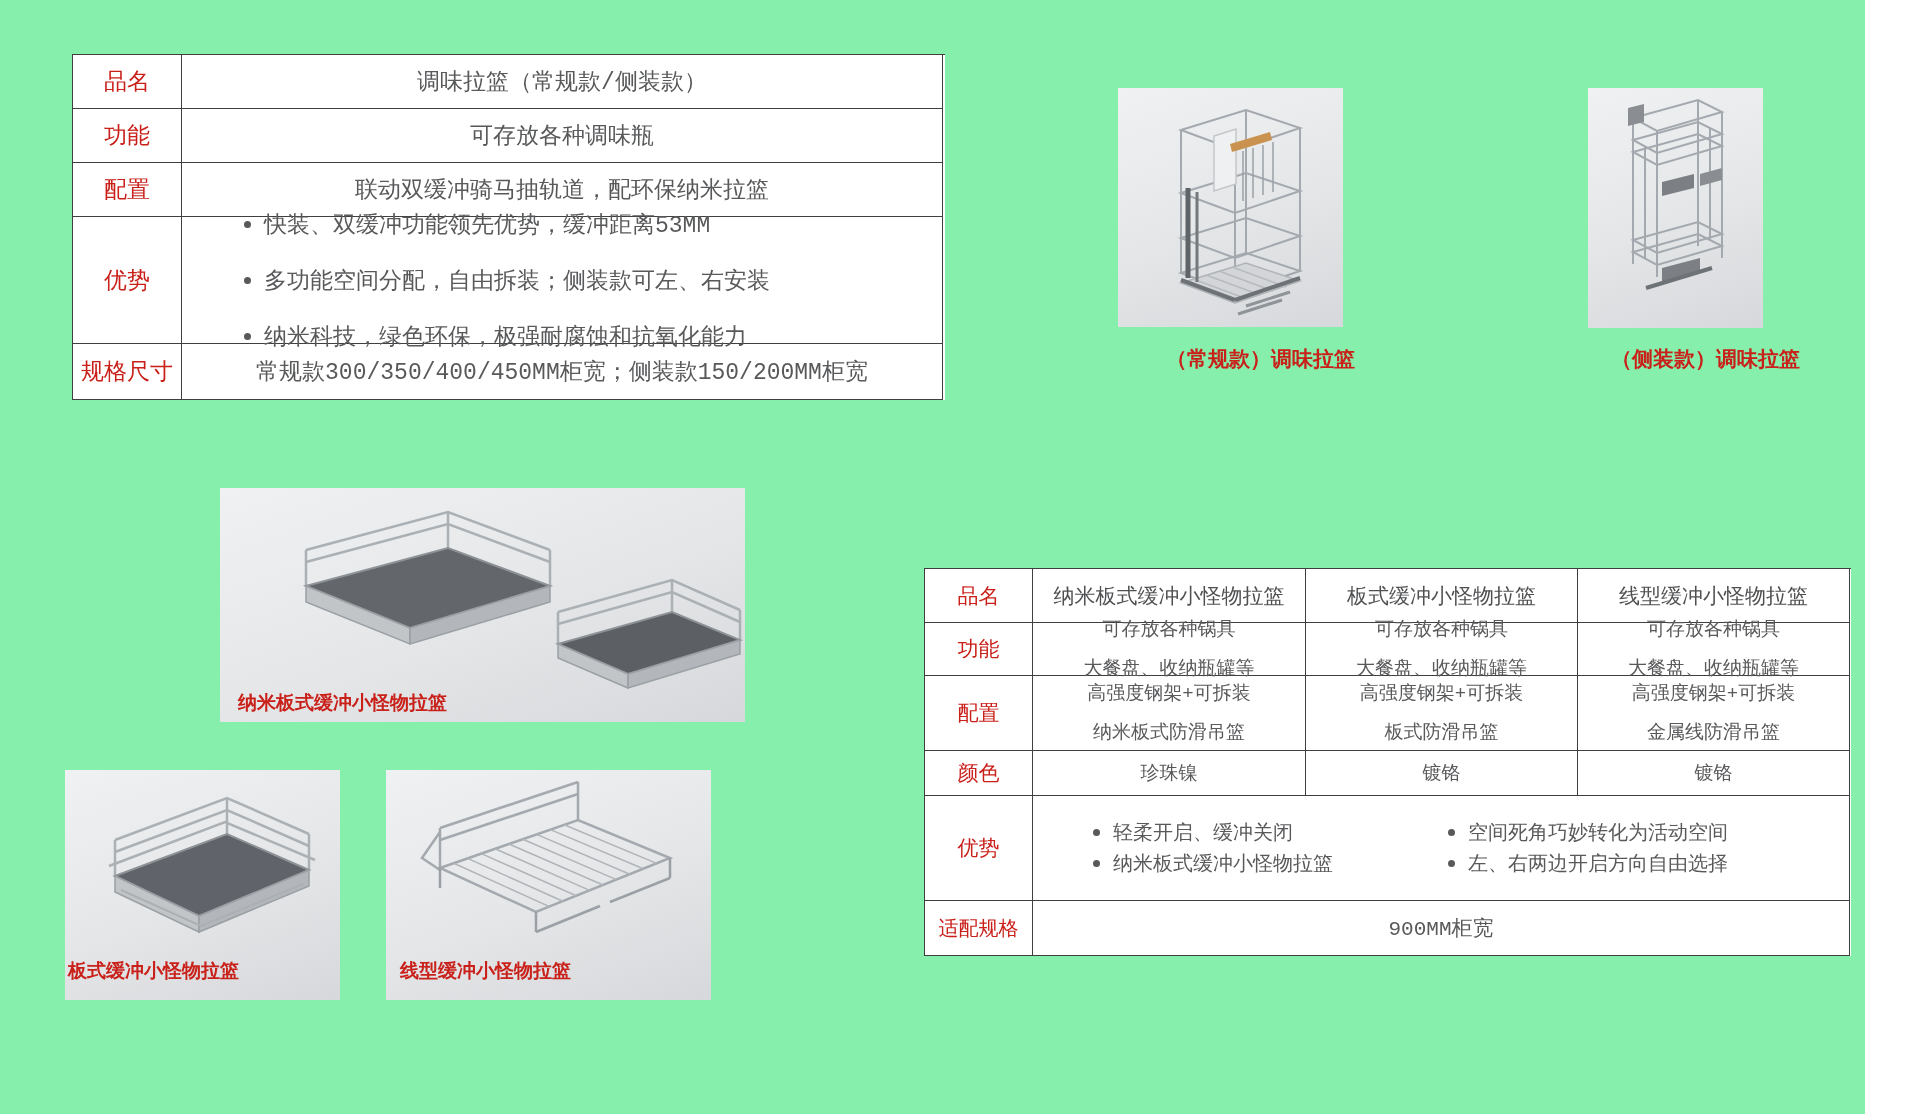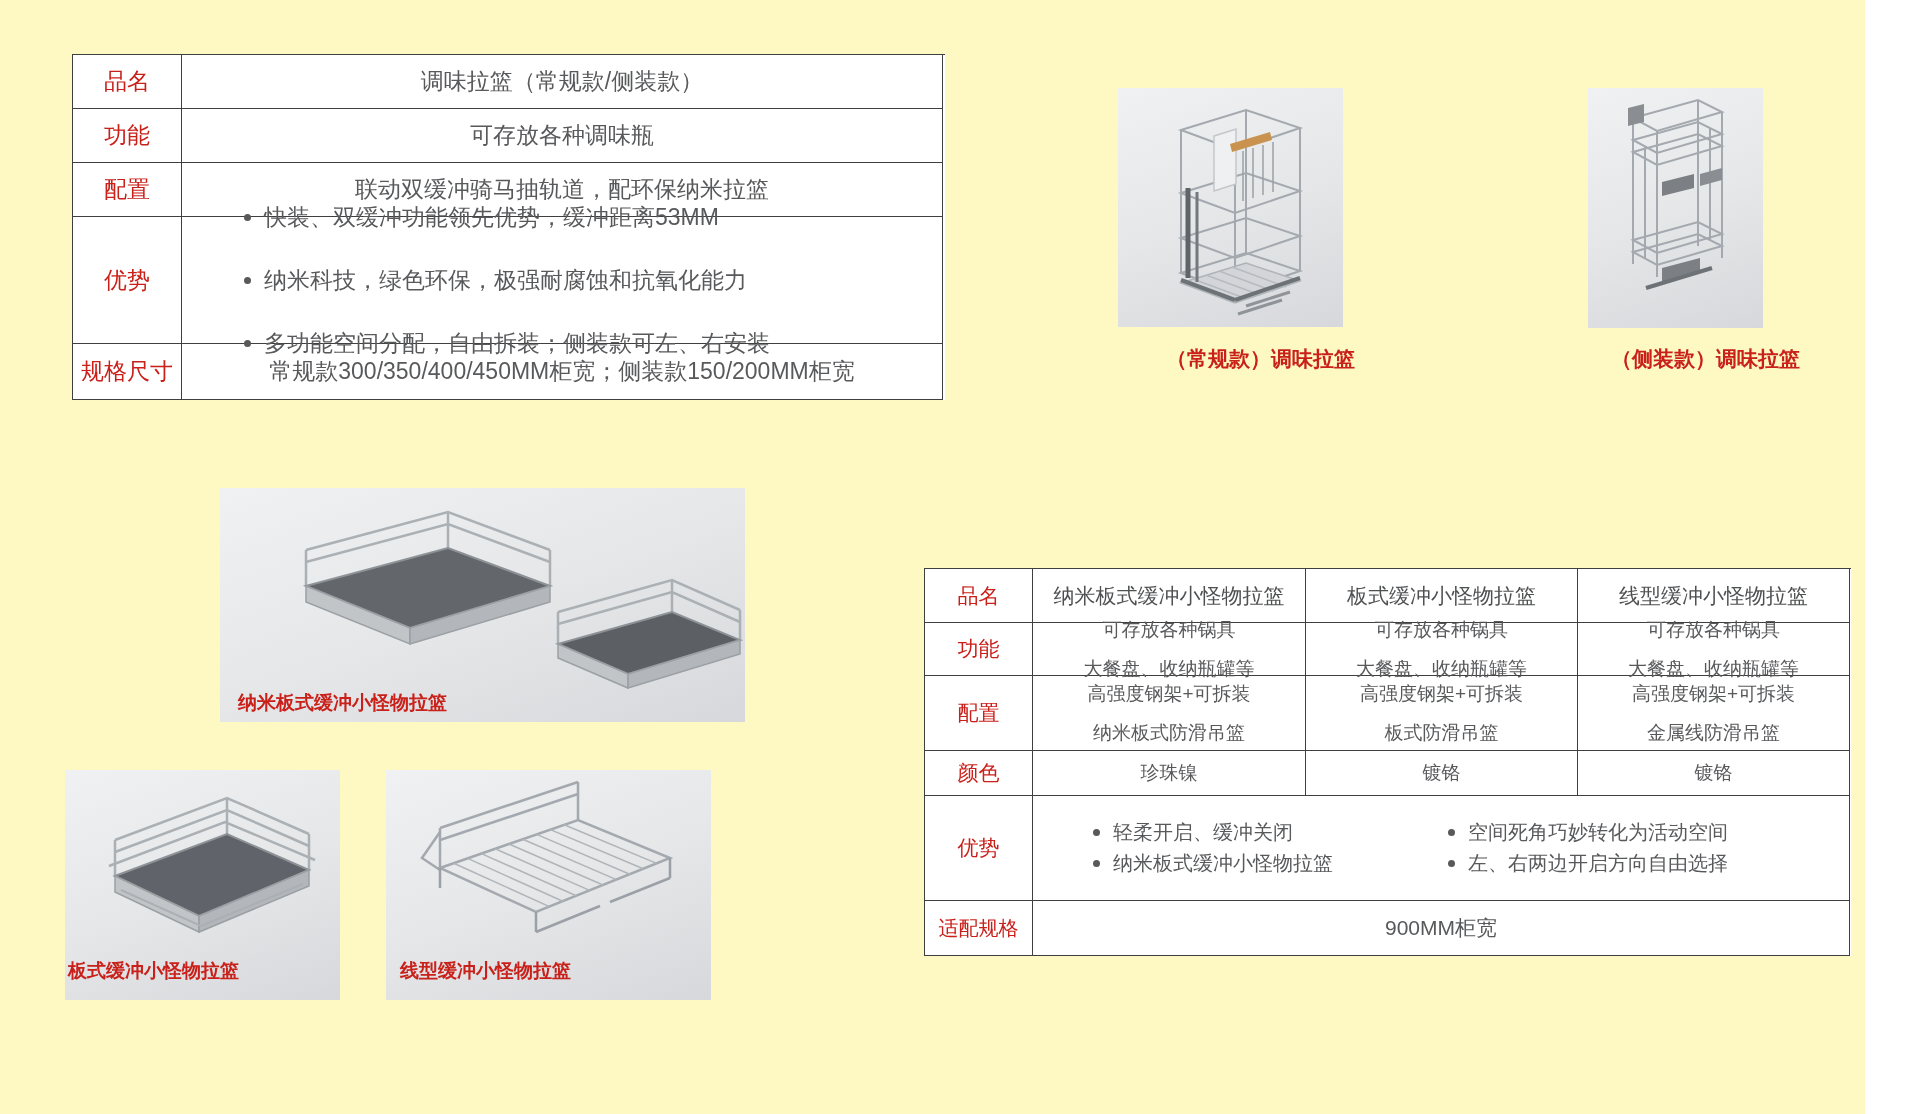--- a/index.html
+++ b/index.html
@@ -1,25 +1,25 @@
 <!DOCTYPE html>
 <html><head>
 <meta charset="utf-8">
 <style>
   html,body{margin:0;padding:0;background:#fff;}
-  .canvas{position:relative;width:1865px;height:1114px;background:#fef9c3;overflow:hidden;
-          font-family:Liberation Sans, sans-serif;color:#58595b;}
+  .canvas{position:relative;width:1865px;height:1114px;background:#86efac;overflow:hidden;
+          font-family:Liberation Mono, monospace;color:#58595b;}
   
   .t{position:absolute;display:grid;border-top:1px solid #3f3f3f;border-left:1px solid #3f3f3f;background:#fff;}
   .c{border-right:1px solid #3f3f3f;border-bottom:1px solid #3f3f3f;display:flex;align-items:center;
      justify-content:center;text-align:center;color:#58595b;box-sizing:border-box;}
   .lab{color:#c9201a;}
   
   .t1{left:72px;top:54px;width:872px;grid-template-columns:109px 761px;grid-template-rows:54px 54px 54px 127px 56px;font-size:23px;}
-  .t1 .adv{flex-direction:column;align-items:flex-start;justify-content:center;gap:32px;padding-left:62px;}
+  .t1 .adv{flex-direction:column;align-items:flex-start;justify-content:center;gap:25px;padding-left:62px;}
   .bullet{display:flex;align-items:center;gap:13px;}
   .dot{width:7px;height:7px;border-radius:50%;background:#58595b;flex:none;}
   
   .t2{left:924px;top:568px;width:926px;grid-template-columns:108px 273px 272px 272px;
       grid-template-rows:54px 53px 75px 45px 105px 55px;font-size:19px;}
   .t2 .hd{font-size:21px;color:#4f5052;}
   .t2 .lab{font-size:21px;}
   .t2 .lab.small{font-size:20px;}
   .two{flex-direction:column;gap:15px;line-height:24px;}
   .merge{grid-column:2/5;position:relative;}
@@ -52,25 +52,25 @@
     <div class="c">联动双缓冲骑马抽轨道，配环保纳米拉篮</div>
 
     <div class="c lab">优势</div>
     <div class="c adv">
       <div class="bullet">
         <span class="dot"></span>
         <span>快装、双缓冲功能领先优势，缓冲距离53MM</span>
       </div>
       <div class="bullet">
         <span class="dot"></span>
-        <span>纳米科技，绿色环保，极强耐腐蚀和抗氧化能力</span>
+        <span>多功能空间分配，自由拆装；侧装款可左、右安装</span>
       </div>
       <div class="bullet">
         <span class="dot"></span>
-        <span>多功能空间分配，自由拆装；侧装款可左、右安装</span>
+        <span>纳米科技，绿色环保，极强耐腐蚀和抗氧化能力</span>
       </div>
     </div>
 
     <div class="c lab">规格尺寸</div>
     <div class="c">常规款300/350/400/450MM柜宽；侧装款150/200MM柜宽</div>
   </div>
 
   <div class="pimg" style="left:1118px;top:88px;width:225px;height:239px;">
     <svg width="225" height="239" viewBox="0 0 225 239">
       <g stroke="#a3a9ae" stroke-width="2" fill="none">

